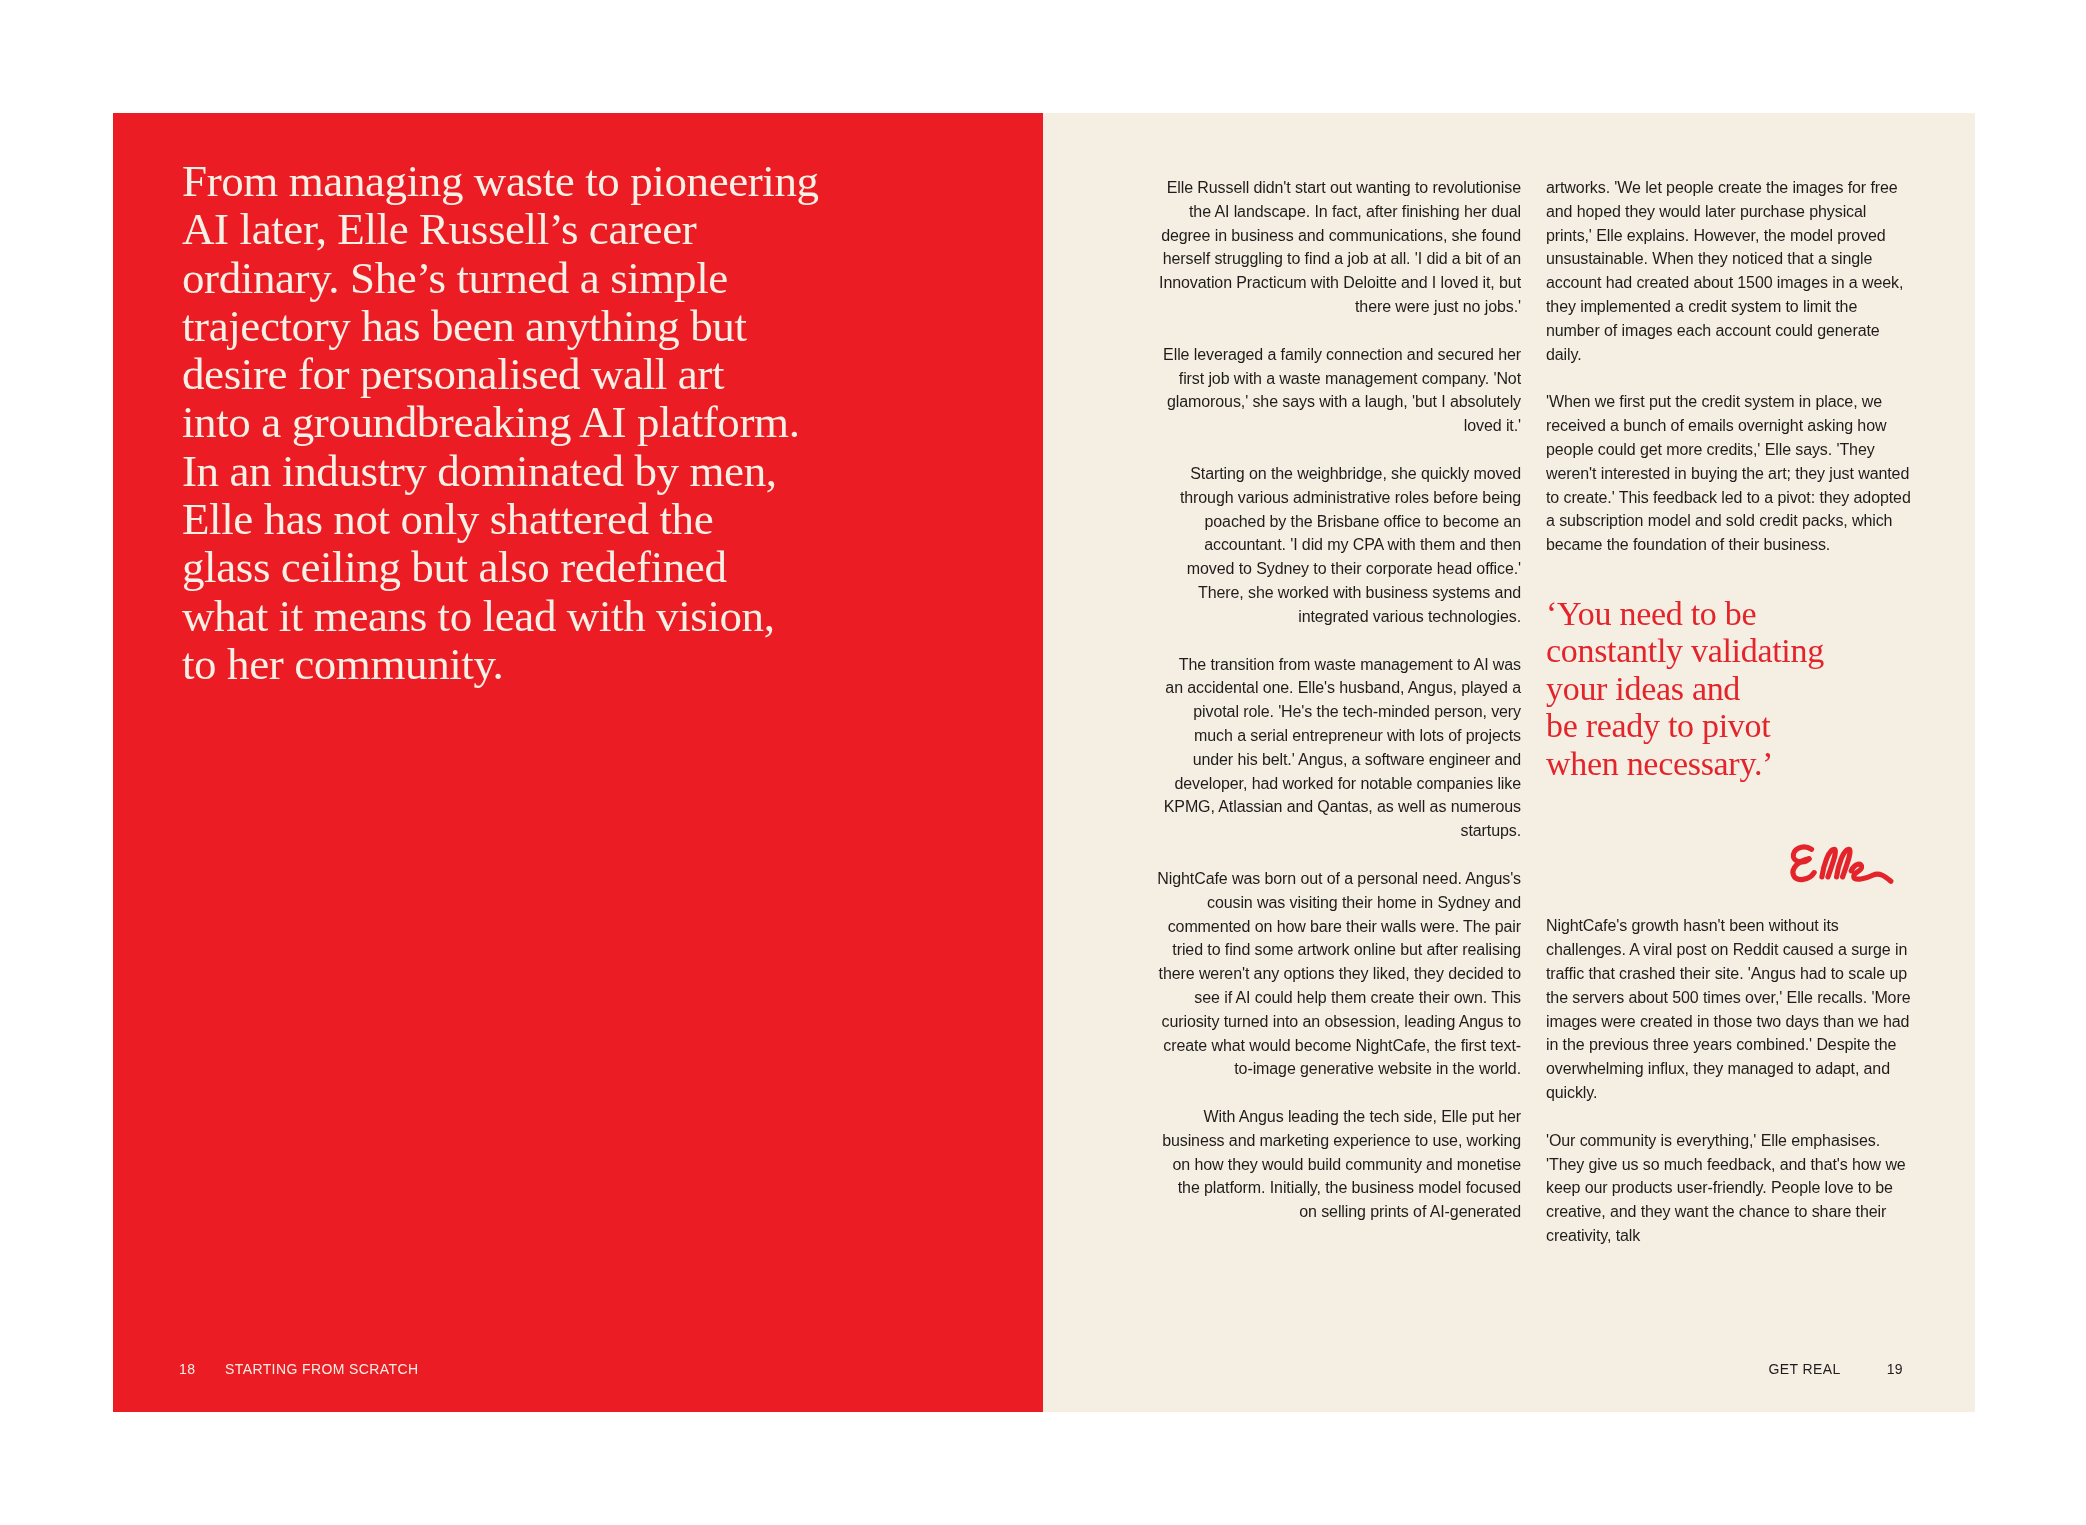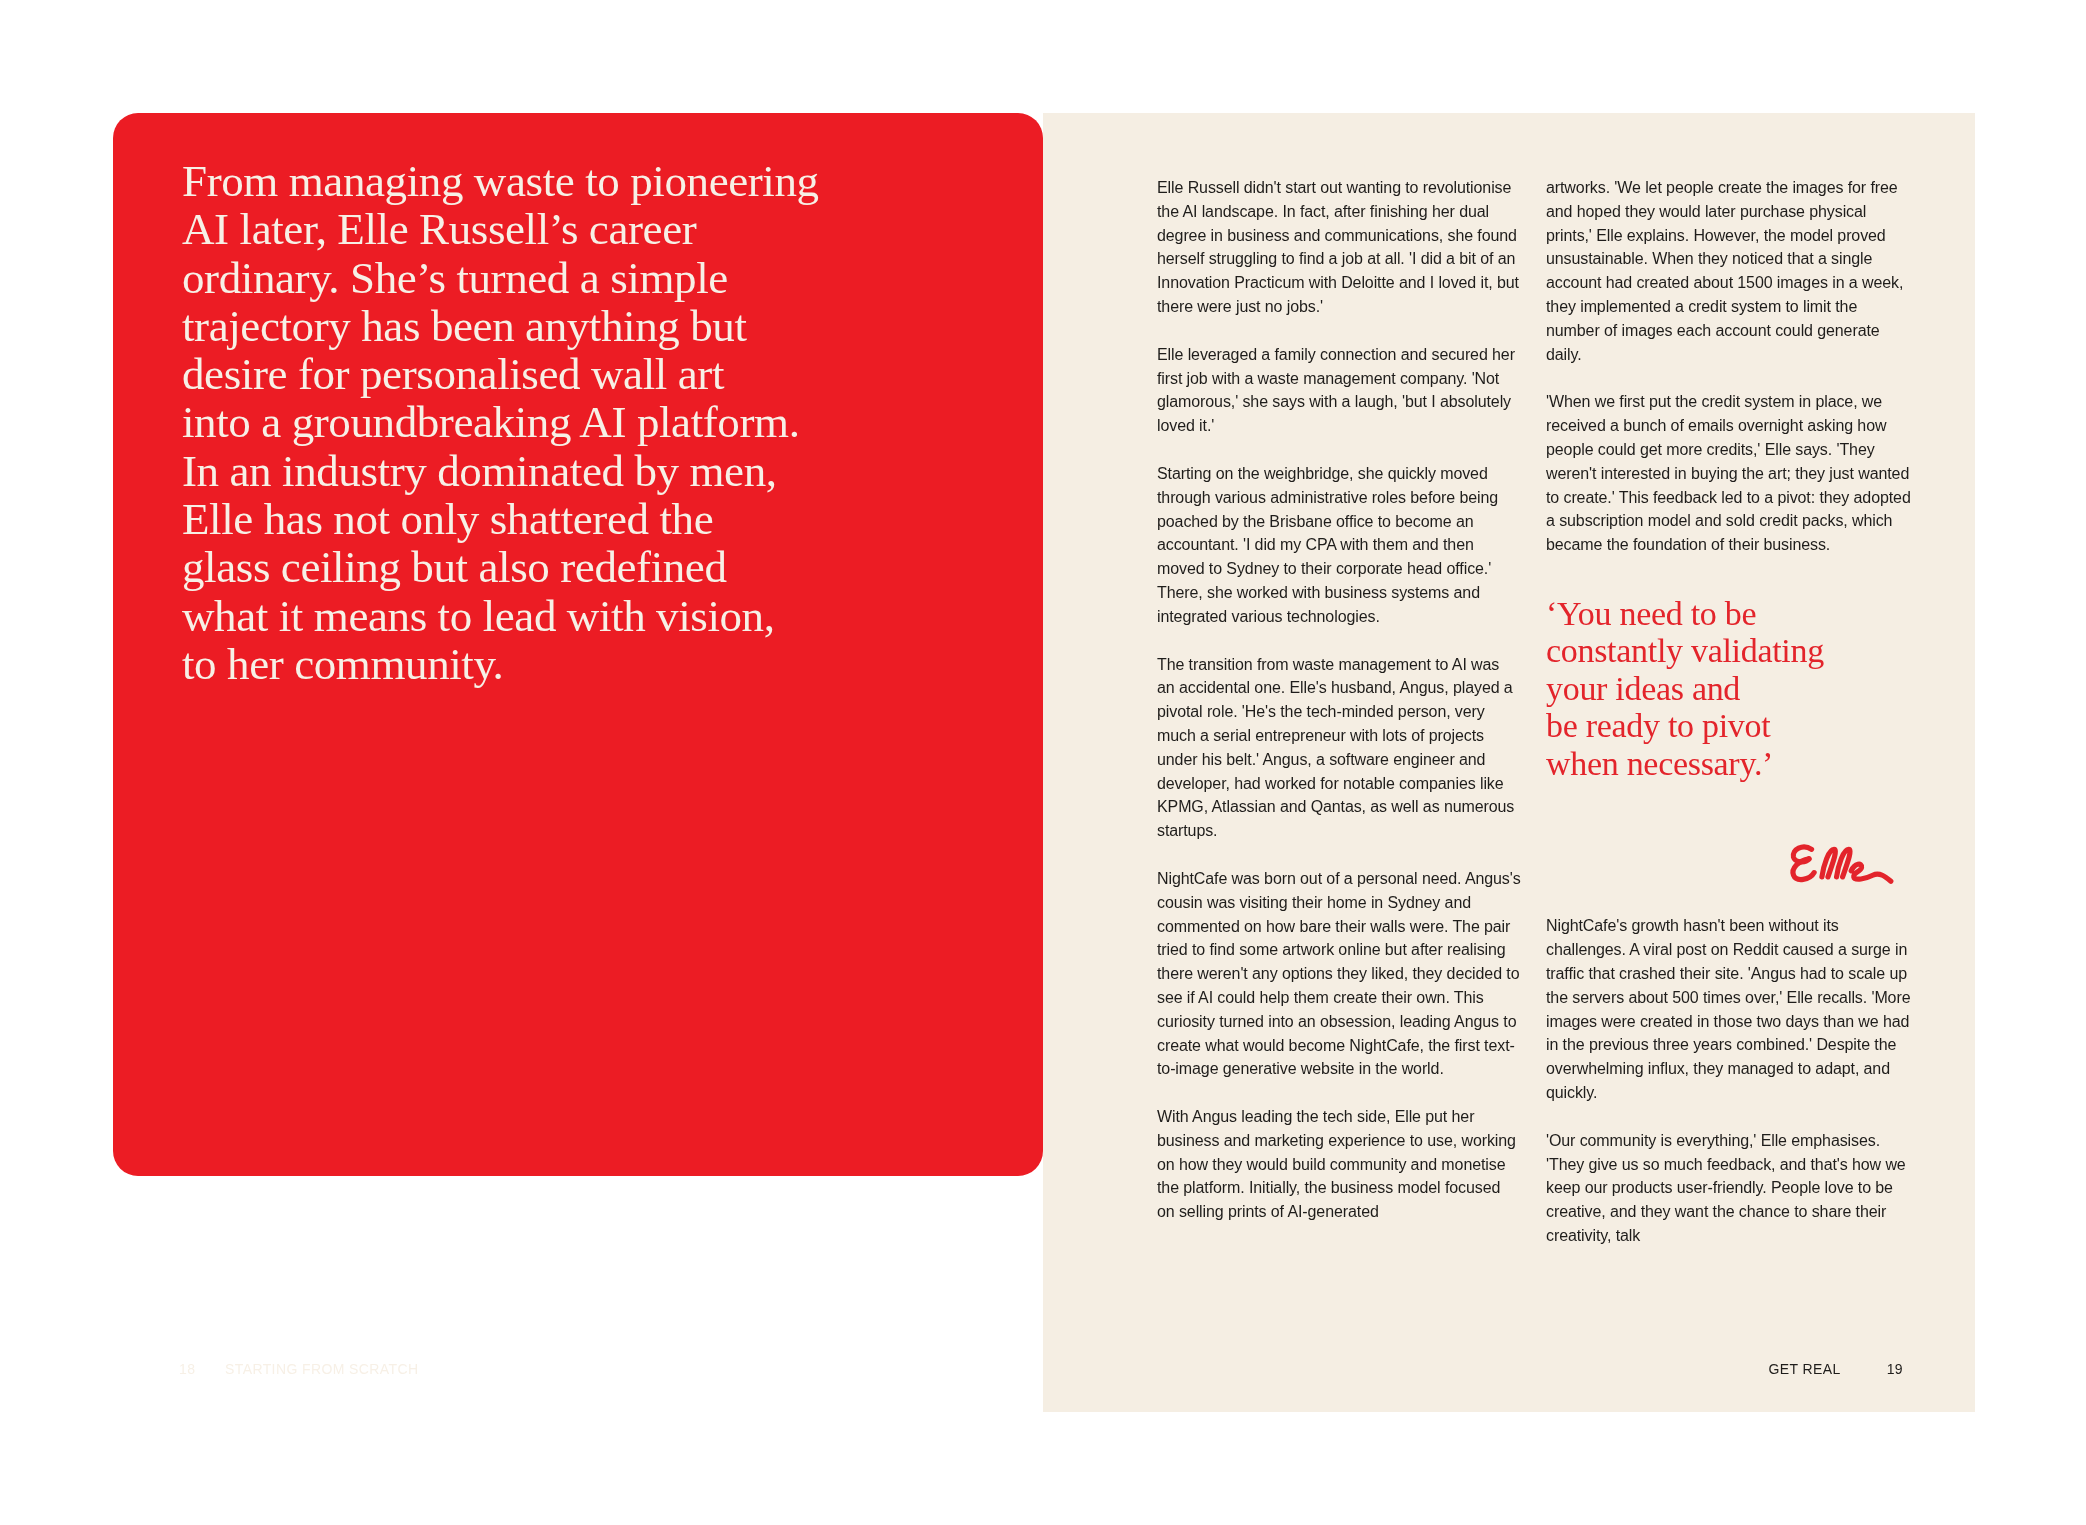--- a/index.html
+++ b/index.html
@@ -14,23 +14,22 @@
     background: var(--white, #ffffff);
     overflow: hidden;
     font-family: "Liberation Sans", sans-serif;
   }
   
   .page-left {
     position: absolute;
     left: 113px;
     top: 113px;
     width: 930px;
-    height: 1063px;
+    height: 1299px;
     background: var(--page-red, #EC1C24);
-    border-radius: 25px;
   }
   .headline {
     position: absolute;
     left: 69px;
     top: 44px;
     width: 800px;
     color: var(--ivory, #F7F0E6);
     font-family: "Liberation Serif", serif;
     font-size: 45px;
     line-height: 48.3px;
@@ -61,21 +60,21 @@
     color: var(--ink, #1F1D1B);
   }
   .body-col {
     position: absolute;
     top: 63px;
     width: 364px;
     font-size: 16px;
     line-height: 23.8px;
     letter-spacing: -0.1px;
   }
-  .col-1 { left: 114px; }
+  .col-1 { left: 114px; text-align: right; }
   .col-2 { left: 503px; width: 368px; }
   .body-para { margin: 0; }
   .body-para + .body-para { margin-top: 24px; }
   .pull-quote {
     margin-top: 38px;
     color: var(--accent, #E3242B);
     font-family: "Liberation Serif", serif;
     font-size: 34px;
     line-height: 37.5px;
     letter-spacing: -0.3px;

